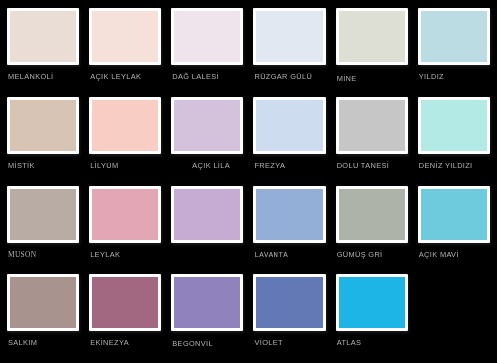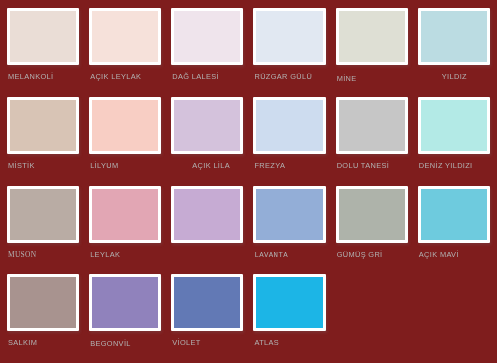--- a/index.html
+++ b/index.html
@@ -57,21 +57,21 @@
     padding-left: 1px;
     text-transform: uppercase;
     white-space: nowrap;
     line-height: 10px;
     font-weight: normal;
   }
 </style>
 </head>
 <body style="background-color: rgb(253, 253, 253);">
 
-<div id="palette-page" style="background-color: #7f1d1d;">
+<div id="palette-page" style="background-color: #000000;">
   <div class="palette-grid" style="grid-template-columns: repeat(6, 1fr); grid-template-rows: repeat(4, 1fr);">
 
     <div class="swatch-cell">
       <div class="swatch-frame" style="background-color: rgb(255, 255, 255);">
         <div class="swatch-chip" style="background-color: rgb(234, 221, 214);"></div>
       </div>
       <div class="swatch-label" style="color: rgb(178, 178, 178);">MELANKOLİ</div>
     </div>
 
     <div class="swatch-cell">
@@ -99,21 +99,21 @@
       <div class="swatch-frame" style="background-color: rgb(255, 255, 255);">
         <div class="swatch-chip" style="background-color: rgb(222, 223, 212);"></div>
       </div>
       <div class="swatch-label" style="color: rgb(178, 178, 178); margin-top: 9px;">MİNE</div>
     </div>
 
     <div class="swatch-cell">
       <div class="swatch-frame" style="background-color: rgb(255, 255, 255);">
         <div class="swatch-chip" style="background-color: rgb(187, 220, 226);"></div>
       </div>
-      <div class="swatch-label" style="color: rgb(178, 178, 178); text-align: center;">YILDIZ</div>
+      <div class="swatch-label" style="color: rgb(178, 178, 178);">YILDIZ</div>
     </div>
 
     <div class="swatch-cell">
       <div class="swatch-frame" style="background-color: rgb(255, 255, 255);">
         <div class="swatch-chip" style="background-color: rgb(216, 196, 181);"></div>
       </div>
       <div class="swatch-label" style="color: rgb(178, 178, 178);">MİSTİK</div>
     </div>
 
     <div class="swatch-cell">
@@ -192,20 +192,26 @@
       <div class="swatch-label" style="color: rgb(178, 178, 178);">AÇIK MAVİ</div>
     </div>
 
     <div class="swatch-cell">
       <div class="swatch-frame" style="background-color: rgb(255, 255, 255);">
         <div class="swatch-chip" style="background-color: rgb(168, 147, 143);"></div>
       </div>
       <div class="swatch-label" style="color: rgb(178, 178, 178);">SALKIM</div>
     </div>
 
+    <div class="swatch-cell">
+      <div class="swatch-frame" style="background-color: rgb(255, 255, 255);">
+        <div class="swatch-chip" style="background-color: rgb(162, 103, 129);"></div>
+      </div>
+      <div class="swatch-label" style="color: rgb(178, 178, 178);">EKİNEZYA</div>
+    </div>
 
     <div class="swatch-cell">
       <div class="swatch-frame" style="background-color: rgb(255, 255, 255);">
         <div class="swatch-chip" style="background-color: rgb(144, 130, 188);"></div>
       </div>
       <div class="swatch-label" style="color: rgb(178, 178, 178); margin-top: 8px;">BEGONVİL</div>
     </div>
 
     <div class="swatch-cell">
       <div class="swatch-frame" style="background-color: rgb(255, 255, 255);">

